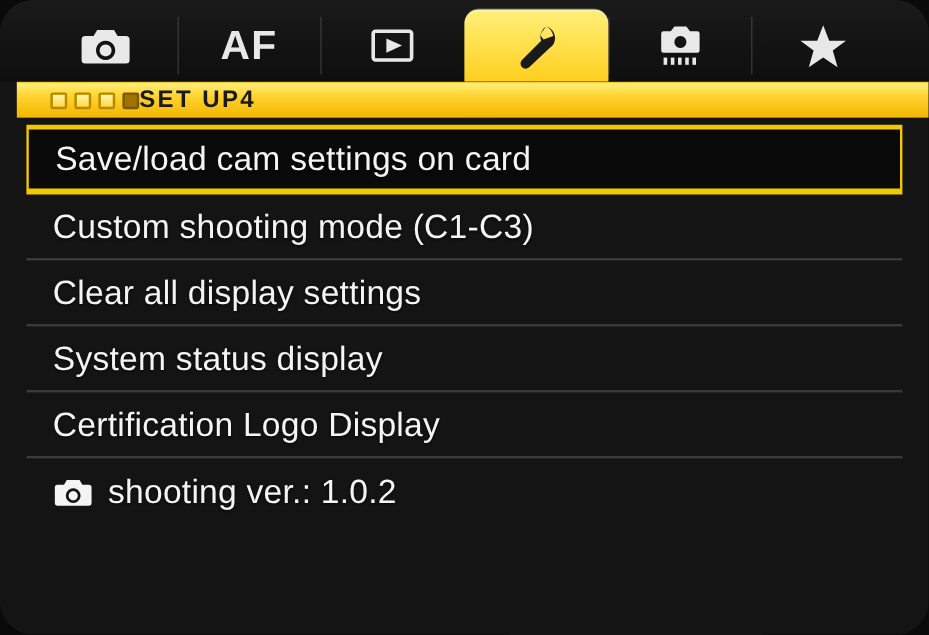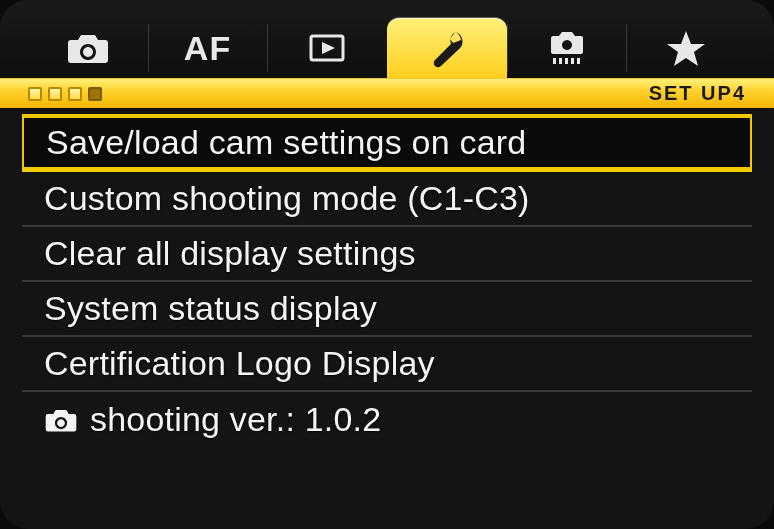--- a/index.html
+++ b/index.html
@@ -14,21 +14,21 @@
     .screen {
       width: 100%;
       height: 100%;
       background: #141414;
       border-radius: 28px;
       position: relative;
       overflow: hidden;
     }
     .tabbar {
       width: 100%;
-      height: 78px;
+      height: 68px;
       display: flex;
       align-items: flex-end;
       padding: 0 28px;
       position: relative;
       background: linear-gradient(#1a1a1a, #0e0e0e);
     }
     .tab {
       flex: 1 1 0;
       height: 60px;
       display: flex;
@@ -53,23 +53,23 @@
       border-top-right-radius: 12px;
       box-shadow: inset 0 1px 0 rgba(255,255,255,0.5), 0 -1px 0 rgba(255,255,255,0.3);
       color: #111;
     }
     .tab-active::before { display: none; }
     .subbar {
       height: 30px;
       background: linear-gradient(#fff07a, #ffd22f 40%, #f2b600);
       display: flex;
       align-items: center;
-      justify-content: space-between;
       padding: 0 28px;
       border-top: 1px solid rgba(255,255,255,0.2);
+      margin-left: 14px;
     }
     .page-dots {
       display: flex;
       gap: 6px;
     }
     .dot {
       width: 14px;
       height: 14px;
       border: 2px solid #7a5a00;
       background: #a07300;
@@ -87,21 +87,21 @@
     }
     .menu {
       padding: 0 22px;
       margin-top: 6px;
     }
     .menu-item {
       height: 55px;
       display: flex;
       align-items: center;
       padding: 0 22px;
-      font-size: 34px;
+      font-size: 28px;
       color: #f4f4f4;
       border-bottom: 2px solid #3a3a3a;
       letter-spacing: 0.2px;
       text-shadow: 0 1px 2px rgba(0,0,0,0.8);
       cursor: pointer;
     }
     .menu-item:last-child { border-bottom: none; }
     .menu-item.selected {
       background: #0a0a0a;
       border-top: 4px solid #f2c800;

